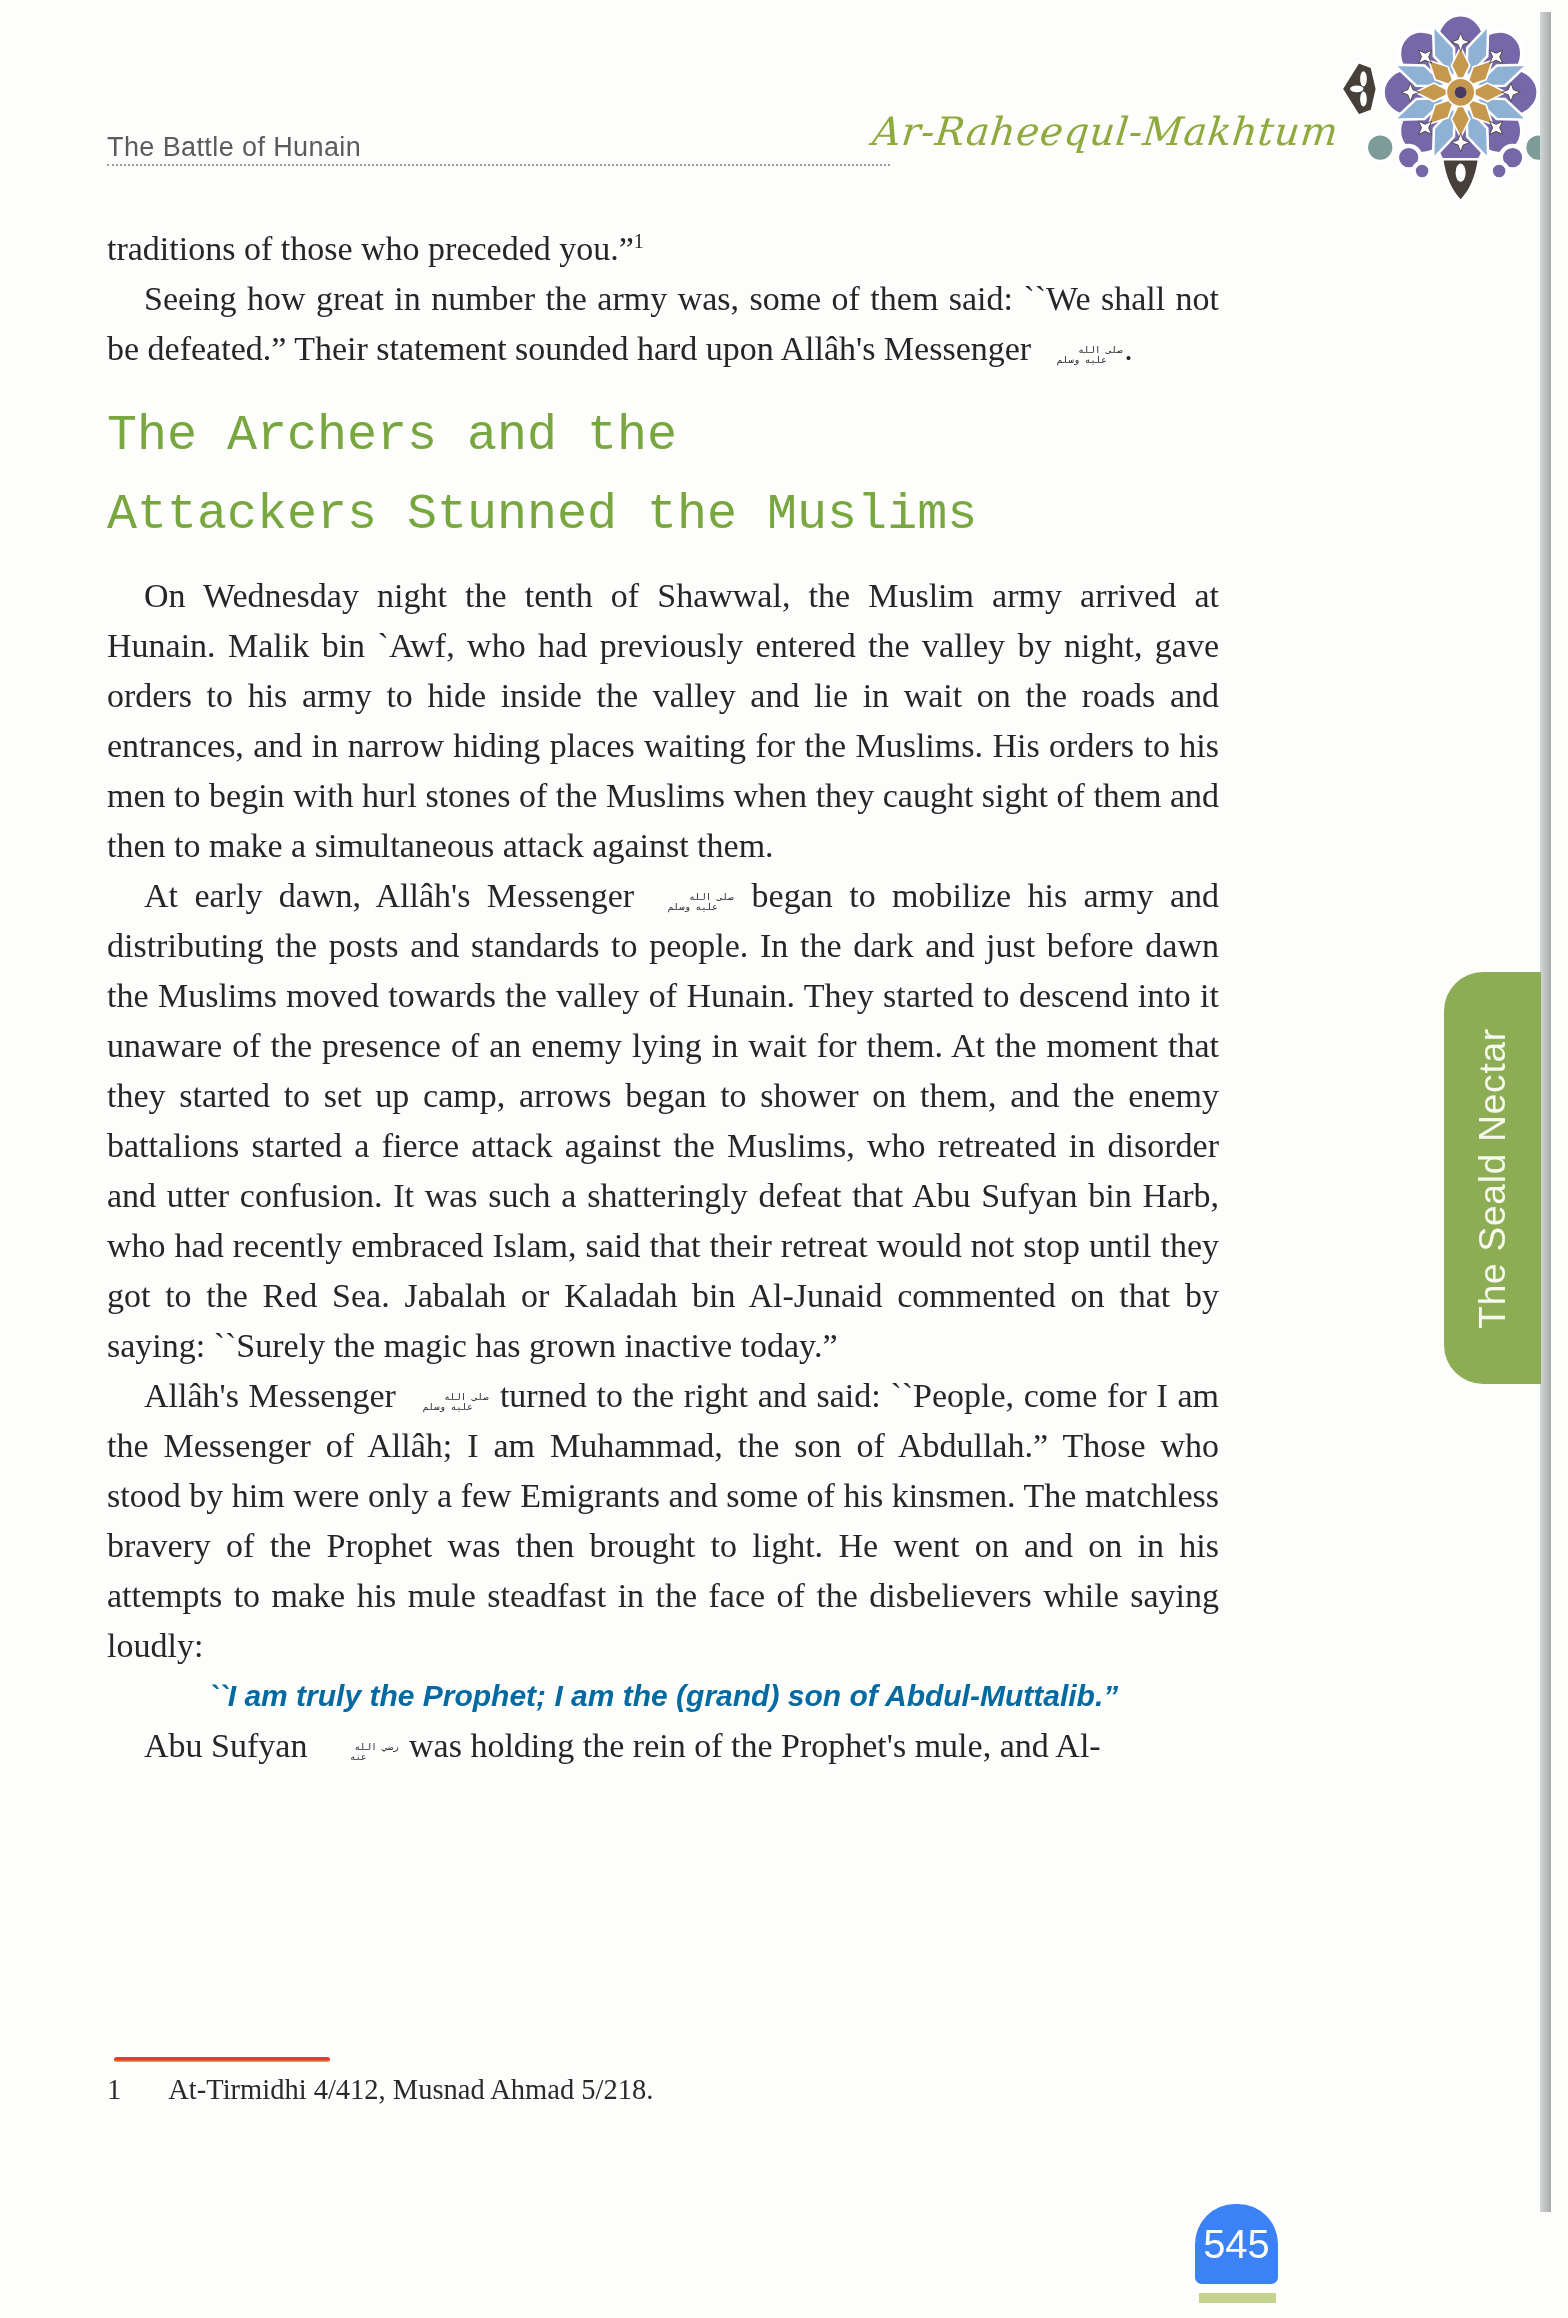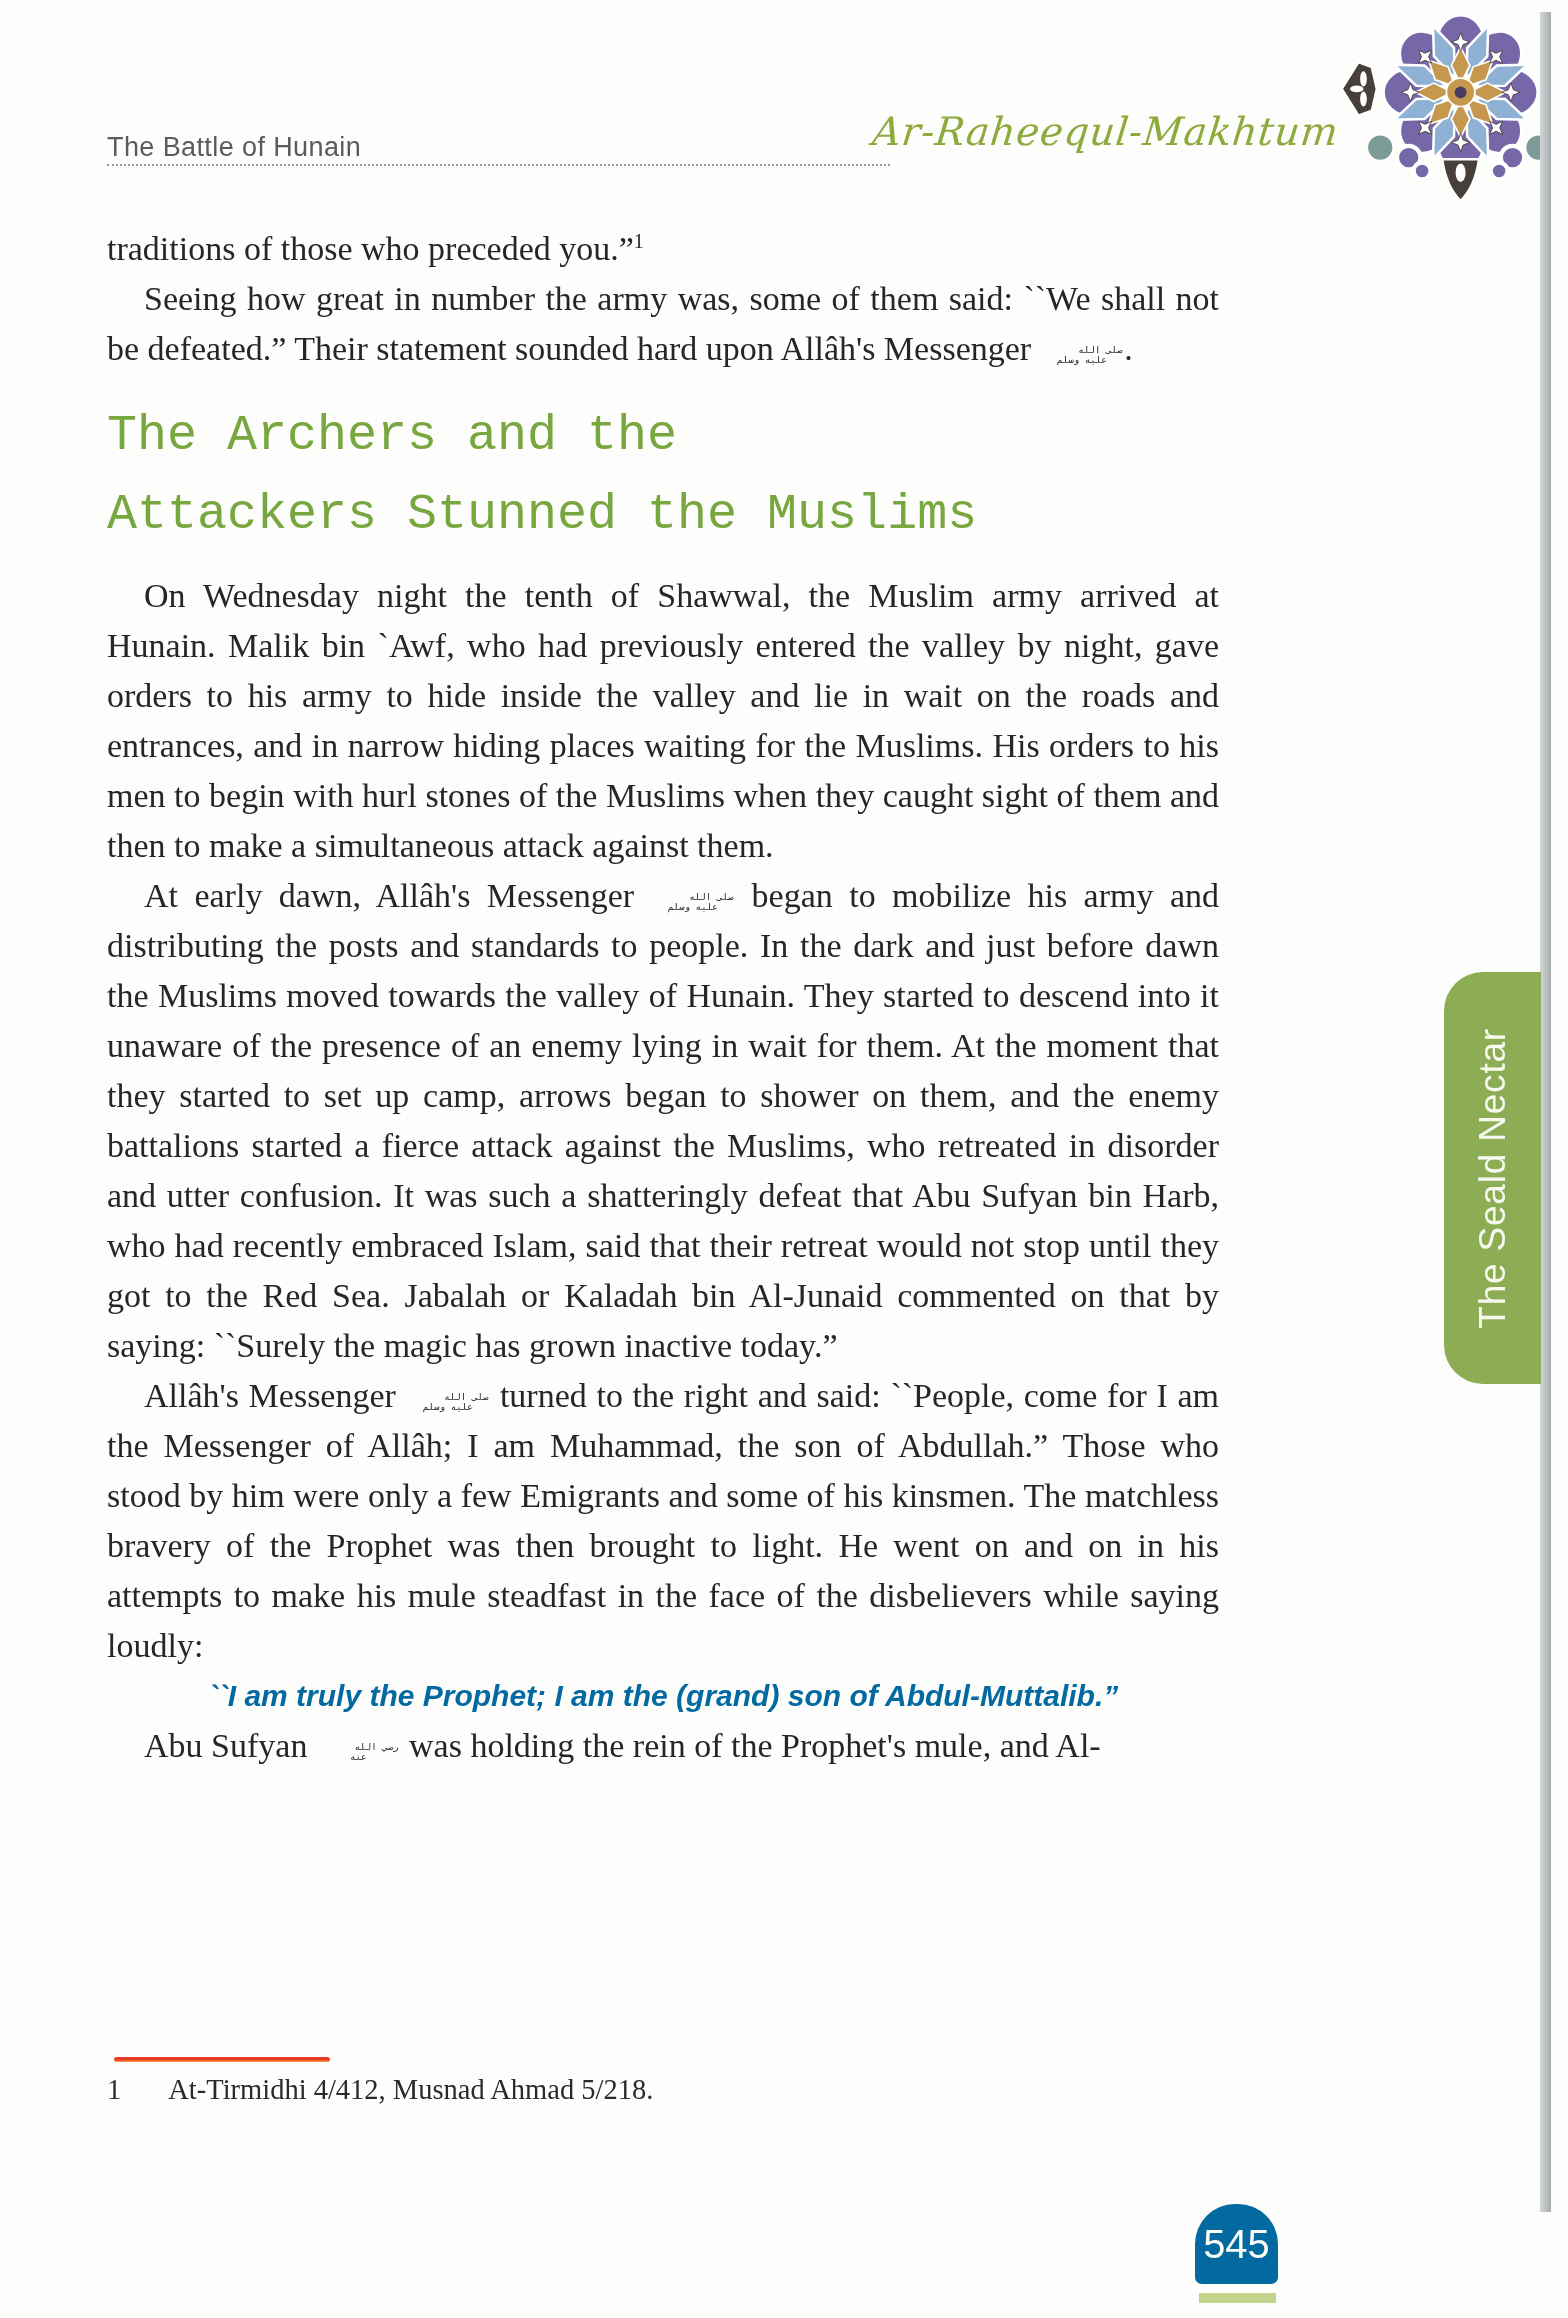--- a/index.html
+++ b/index.html
@@ -65,21 +65,21 @@
 
   
   .footnote-block{position:absolute;left:107px;top:2057px;width:1112px;}
   .footnote-rule{width:216px;height:5px;margin-left:6.7px;border-radius:2.5px;
       background:linear-gradient(to bottom,#ea3b25 55%,#f5b03c);}
   .footnote-line{display:flex;gap:47px;margin-top:11.7px;
       font-size:28.5px;color:#2a2a2a;}
 
   
   .page-badge{position:absolute;left:1195px;top:2204px;width:83px;height:80px;
-      background:#0369a1;border-radius:40px 40px 6.7px 6.7px;
+      background:#3b82f6;border-radius:40px 40px 6.7px 6.7px;
       display:flex;align-items:center;justify-content:center;
       font-family:"Liberation Sans","DejaVu Sans",sans-serif;
       font-size:40px;font-weight:500;color:#fbfcf6;}
   .page-badge-bar{position:absolute;left:1199px;top:2293px;width:77px;height:10px;
       background:#c3d38c;}
 </style>
 </head>
 <body>
 
 <div class="page">

